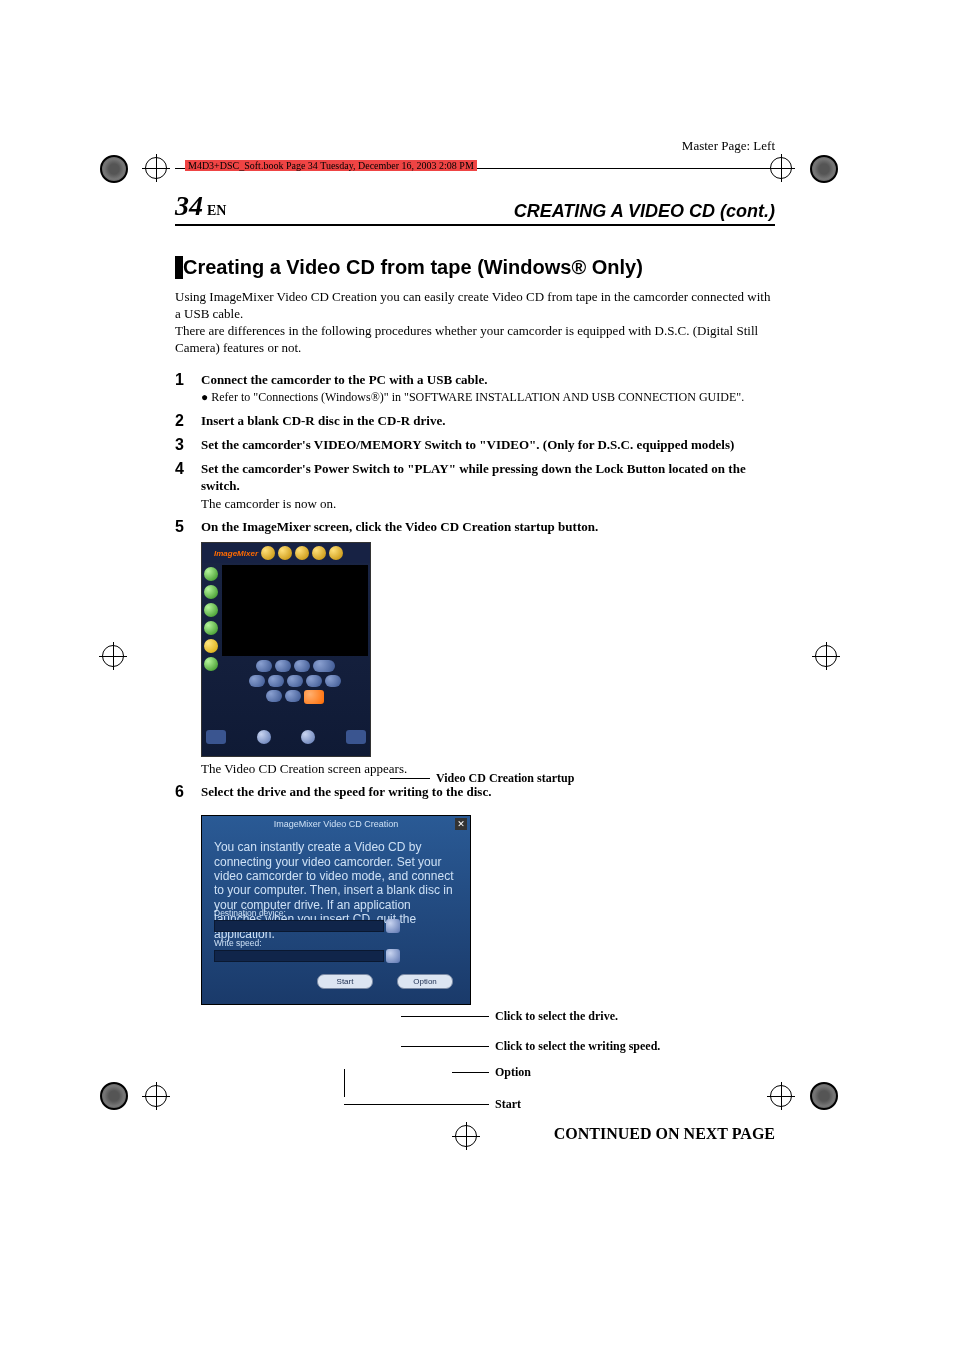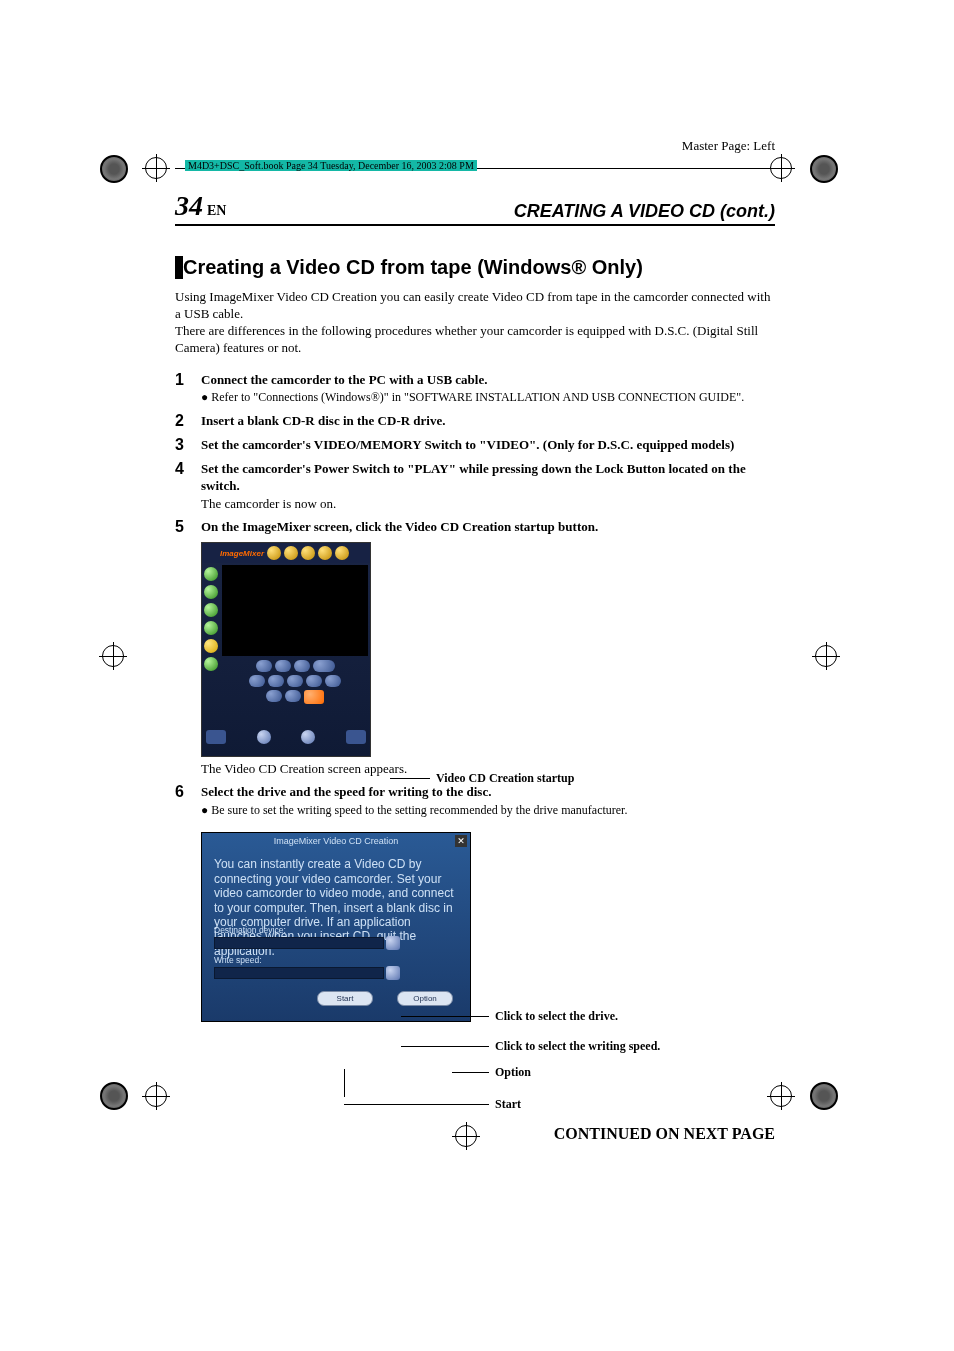--- a/index.html
+++ b/index.html
@@ -28,21 +28,21 @@
     left: 0;
     top: 38px;
     width: 600px;
     border-top: 1px solid #000;
   }
   .book-info {
     position: absolute;
     left: 10px;
     top: 30px;
     font-size: 10px;
-    background: #14b8a6;
+    background: #ef4444;
     padding: 0 3px;
   }
   .regmark-tl, .regmark-tr, .regmark-bl, .regmark-br,
   .regmark-ml, .regmark-mr, .regmark-mc {
     position: absolute;
     width: 28px;
     height: 28px;
     border: 2px solid #000;
     border-radius: 50%;
     display: flex;
@@ -161,21 +161,21 @@
     background: linear-gradient(#1a2545, #0f1a35);
     border: 1px solid #333;
     display: flex;
     flex-direction: column;
   }
   .ss1-top {
     height: 20px;
     background: #172244;
     display: flex;
     align-items: center;
-    padding-left: 18px;
+    padding-left: 12px;
     gap: 3px;
   }
   .ss1-logo {
     color: #FF6A00;
     font-family: Arial, sans-serif;
     font-weight: bold;
     font-size: 8px;
     font-style: italic;
   }
   .orb {
@@ -430,21 +430,20 @@
       <div class="callout1-line"></div>
       <div class="callout1-text">Video CD Creation startup</div>
     </div>
 
     <div class="after-img">The Video CD Creation screen appears.</div>
 
     <div class="step" style="margin-top:6px;">
       <div class="step-num">6</div>
       <div class="step-body">
         <span class="bold">Select the drive and the speed for writing to the disc.</span><br>
-        <span class="bullet">● Be sure to set the writing speed to the setting recommended by the drive manufacturer.</span>
       </div>
     </div>
 
     <div class="screenshot2">
       <div class="ss2-title">ImageMixer Video CD Creation</div>
       <div class="ss2-close">✕</div>
       <div class="ss2-instr">You can instantly create a Video CD by connecting your video camcorder.
 Set your video camcorder to video mode, and connect to your computer.
 Then, insert a blank disc in your computer drive. If an application launches when you insert CD, quit the application.</div>
       <div class="ss2-label" style="top:92px;">Destination device:</div>

